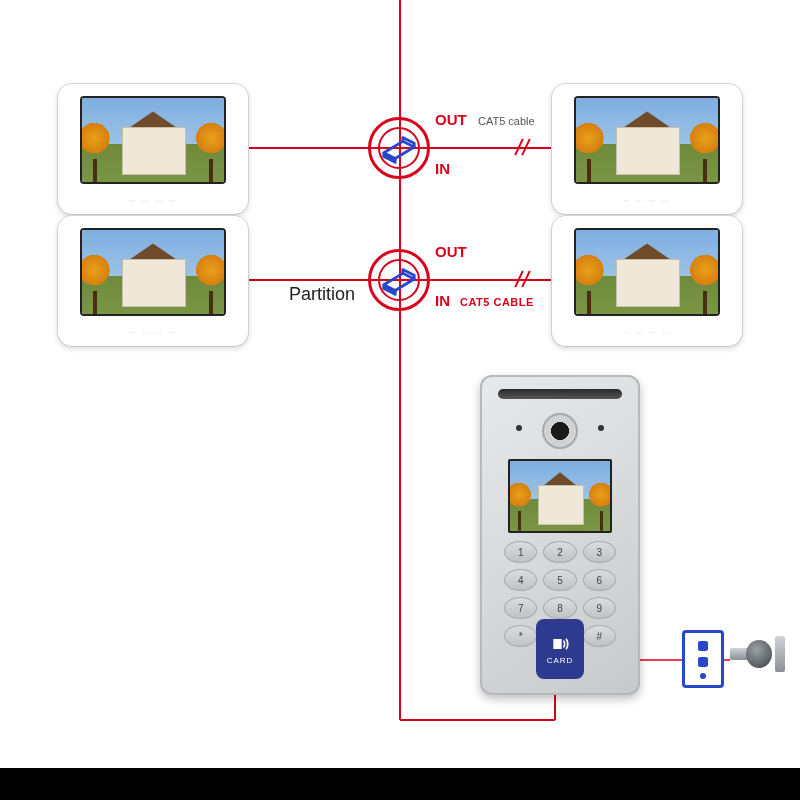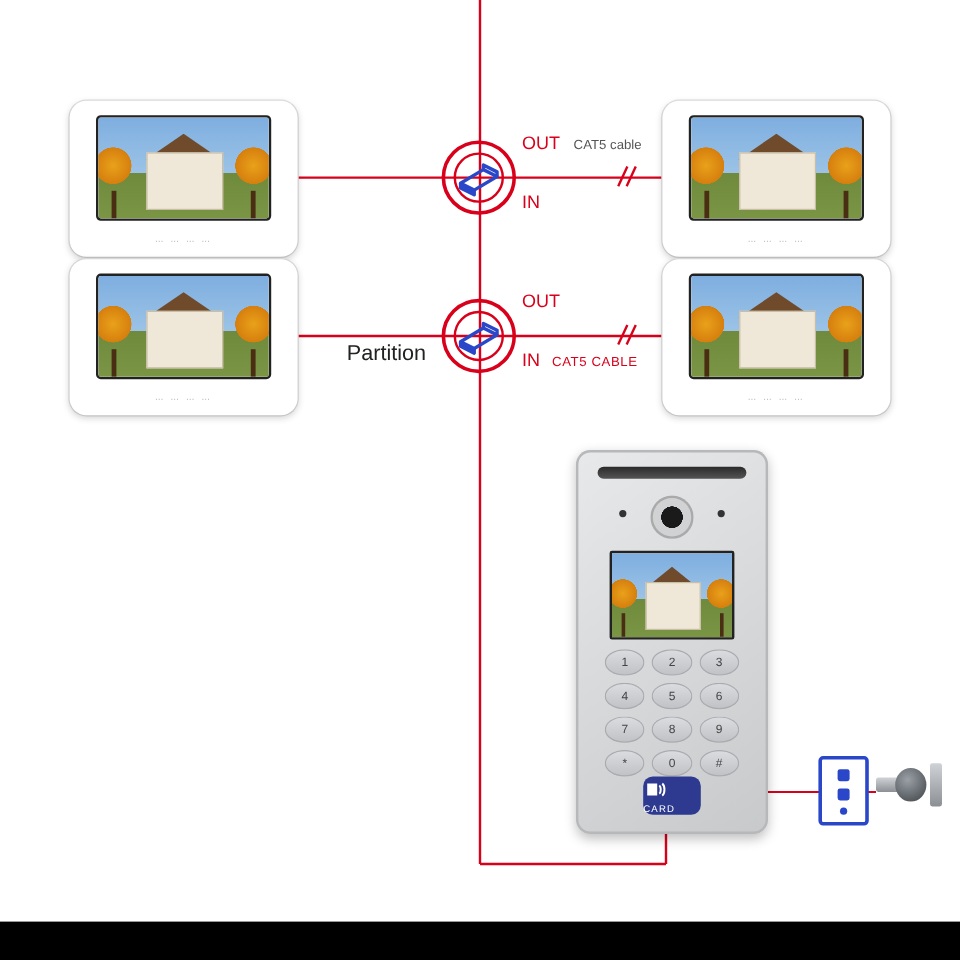--- a/index.html
+++ b/index.html
@@ -42,42 +42,42 @@
   .scene .roof{
     position:absolute;left:22%;bottom:58%;width:56%;height:26%;
     background:#6f4a2b;clip-path:polygon(10% 100%,50% 0,90% 100%)
   }
 
   
   .hub{position:absolute;width:62px;height:62px}
   .hub .ring{position:absolute;inset:0;border:3px solid #d8001a;border-radius:50%}
   .hub .ring2{position:absolute;inset:10px;border:2px solid #d8001a;border-radius:50%}
   .hub svg{position:absolute;left:12px;top:14px;width:38px;height:34px}
-  .lbl{position:absolute;color:#d8001a;font-weight:400;font-size:15px}
+  .lbl{position:absolute;color:#d8001a;font-weight:700;font-size:15px}
   .lbl.small{color:#555;font-weight:400;font-size:11px}
   .lbl.cap{font-size:11px;letter-spacing:.5px}
 
   
   .door{
     position:absolute;left:480px;top:375px;width:160px;height:320px;
     border-radius:12px;
     background:linear-gradient(145deg,#e8e9ea,#c7c9cb);
     box-shadow:inset 0 0 0 2px #b7b8ba,0 4px 10px rgba(0,0,0,.25)
   }
   .door .bar{position:absolute;left:18px;right:18px;top:14px;height:10px;border-radius:5px;
     background:linear-gradient(#2a2a2a,#555)}
   .door .cam{position:absolute;left:50%;top:38px;width:36px;height:36px;margin-left:-18px;border-radius:50%;
     background:radial-gradient(circle at 50% 50%,#1a1a1a 0 35%,#d0d2d4 36% 100%);box-shadow:inset 0 0 0 2px #aaa}
   .door .led{position:absolute;top:50px;width:6px;height:6px;border-radius:50%;background:#333}
   .door .led.l{left:36px}.door .led.r{right:36px}
   .door .mini{position:absolute;left:28px;right:28px;top:84px;height:70px;border:2px solid #222;border-radius:2px;overflow:hidden}
   .door .keys{position:absolute;left:24px;right:24px;top:166px;display:grid;grid-template-columns:repeat(3,1fr);gap:6px}
   .door .key{height:22px;border-radius:50%;background:linear-gradient(#dcdde0,#bfc1c4);box-shadow:inset 0 0 0 1px #a9abae;font-size:10px;display:flex;align-items:center;justify-content:center;color:#444}
-  .door .card{position:absolute;left:50%;bottom:16px;width:48px;height:32px;margin-left:-24px;border-radius:8px;
-    background:#2e3a8f;display:flex;flex-direction:column;justify-content:center;color:#fff;font-size:8px;letter-spacing:1px}
+  .door .card{position:absolute;left:50%;bottom:16px;width:48px;height:60px;margin-left:-24px;border-radius:8px;
+    background:#2e3a8f;display:flex;flex-direction:column;align-items:center;justify-content:center;color:#fff;font-size:8px;letter-spacing:1px}
   .door .card svg{width:20px;height:20px;margin-bottom:2px}
 
   
   .exitbtn{position:absolute;left:682px;top:630px;width:36px;height:52px;border:3px solid #2a47c9;border-radius:4px;background:#fff}
   .exitbtn::before,.exitbtn::after{content:"";position:absolute;left:13px;width:10px;height:10px;background:#2a47c9;border-radius:2px}
   .exitbtn::before{top:8px}.exitbtn::after{top:24px}
   .exitbtn .dot{position:absolute;left:15px;top:40px;width:6px;height:6px;border-radius:50%;background:#2a47c9}
 
   .lock{position:absolute;left:730px;top:636px;width:55px;height:36px}
   .lock .body{position:absolute;left:16px;top:4px;width:26px;height:28px;border-radius:50%;

